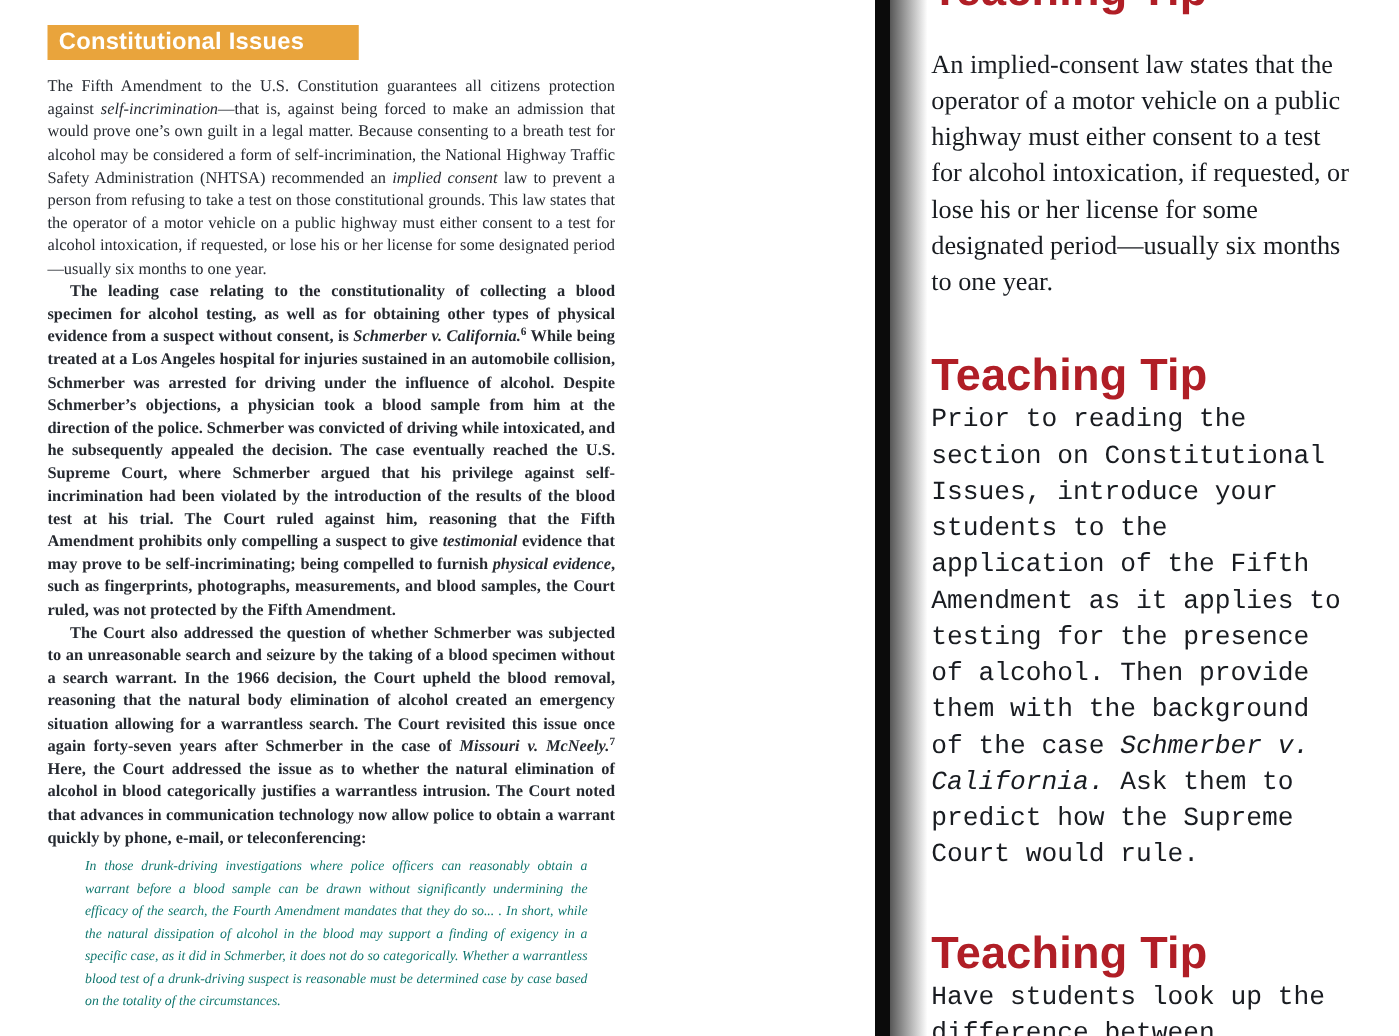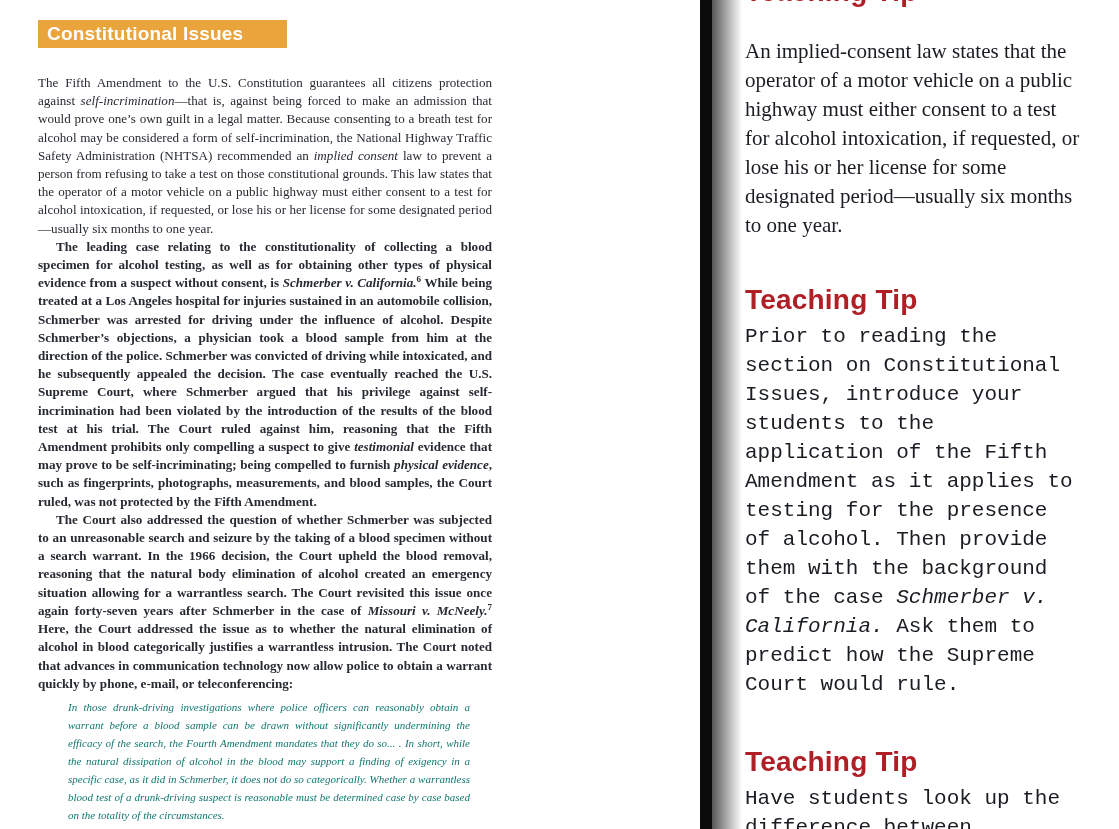--- a/index.html
+++ b/index.html
@@ -32,21 +32,21 @@
     padding-left: 9px;
     letter-spacing: 0.2px;
   }
   .body-par {
     margin: 0;
     font-size: 13.1px;
     line-height: 18.2px;
     text-align: justify;
     color: #262a31;
   }
-  .body-par.first { margin-top: 26px; }
+  .body-par.first { margin-top: 12px; }
   .body-par.indent { text-indent: 18px; font-weight: bold; }
   .italic { font-style: italic; }
   .fn-sup {
     font-size: 9px;
     vertical-align: super;
     line-height: 0;
   }
   .quote {
     margin: 5px 22px 0 30px;
     font-style: italic;
@@ -80,21 +80,21 @@
     left: 745px;
     top: 0;
     width: 340px;
     height: 829px;
     color: #191c21;
   }
   .tip-heading {
     margin: 0;
     font-family: "Liberation Sans", sans-serif;
     font-weight: bold;
-    font-size: 28px;
+    font-size: 36px;
     line-height: 32px;
     color: #B01E26;
     letter-spacing: 0.2px;
   }
   .tip-heading.cutoff {
     position: absolute;
     left: 0;
     top: -24px;
   }
   .sidebar-par {

